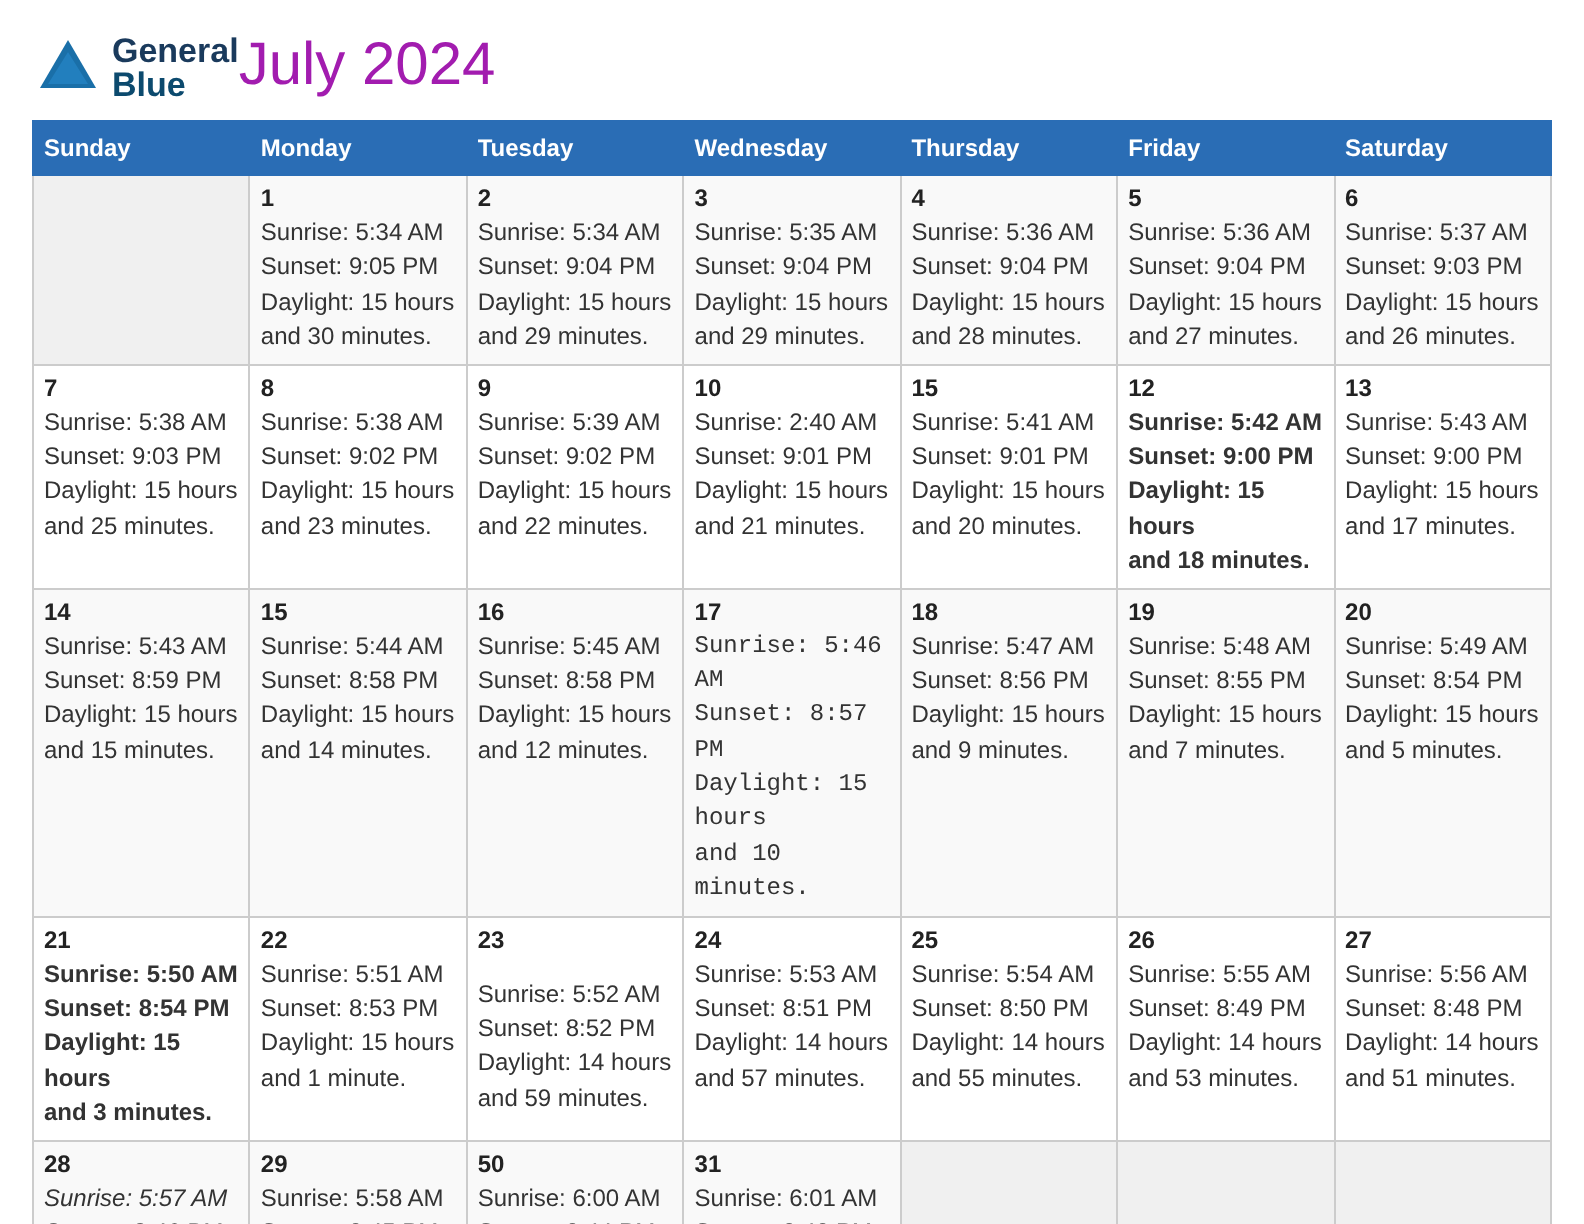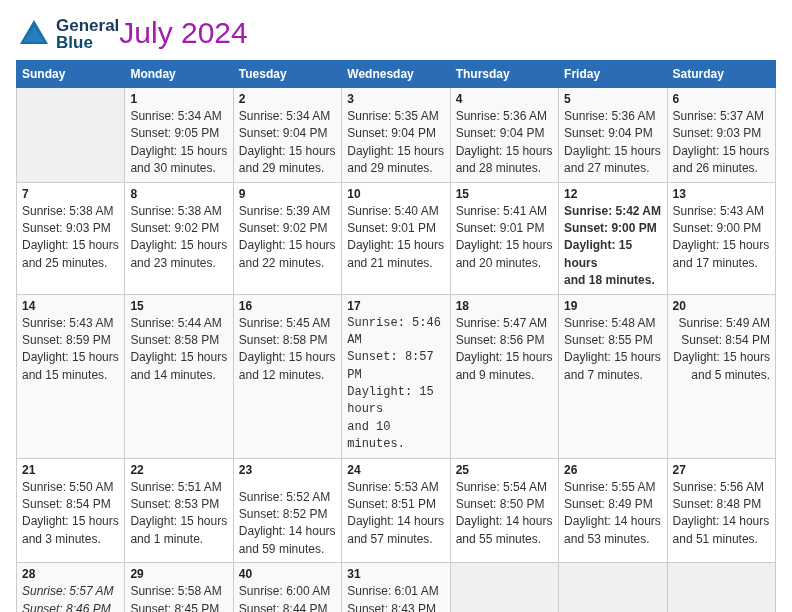--- a/index.html
+++ b/index.html
@@ -187,21 +187,21 @@
         </td>
         <td>
           <span class="day-number">9</span>
           <div class="day-info" style="white-space: pre-line;">Sunrise: 5:39 AM
 Sunset: 9:02 PM
 Daylight: 15 hours
 and 22 minutes.</div>
         </td>
         <td>
           <span class="day-number">10</span>
-          <div class="day-info" style="white-space: pre-line;">Sunrise: 5:40 AM
+          <div class="day-info" style="white-space: pre-line;">Sunrise: 2:40 AM
 Sunset: 9:01 PM
 Daylight: 15 hours
 and 21 minutes.</div>
         </td>
         <td>
           <span class="day-number">15</span>
           <div class="day-info" style="white-space: pre-line;">Sunrise: 5:41 AM
 Sunset: 9:01 PM
 Daylight: 15 hours
 and 20 minutes.</div>
@@ -259,30 +259,30 @@
         </td>
         <td>
           <span class="day-number">19</span>
           <div class="day-info" style="white-space: pre-line;">Sunrise: 5:48 AM
 Sunset: 8:55 PM
 Daylight: 15 hours
 and 7 minutes.</div>
         </td>
         <td>
           <span class="day-number">20</span>
-          <div class="day-info" style="white-space: pre-line; text-align: right;">Sunrise: 5:49 AM
+          <div class="day-info" style="white-space: pre-line;">Sunrise: 5:49 AM
 Sunset: 8:54 PM
 Daylight: 15 hours
 and 5 minutes.</div>
         </td>
       </tr>
       <tr>
         <td>
           <span class="day-number">21</span>
-          <div class="day-info" style="white-space: pre-line;">Sunrise: 5:50 AM
+          <div class="day-info" style="white-space: pre-line; font-weight: bold;">Sunrise: 5:50 AM
 Sunset: 8:54 PM
 Daylight: 15 hours
 and 3 minutes.</div>
         </td>
         <td>
           <span class="day-number">22</span>
           <div class="day-info" style="white-space: pre-line;">Sunrise: 5:51 AM
 Sunset: 8:53 PM
 Daylight: 15 hours
 and 1 minute.</div>
@@ -332,21 +332,21 @@
 and 49 minutes.</div>
         </td>
         <td>
           <span class="day-number">29</span>
           <div class="day-info" style="white-space: pre-line;">Sunrise: 5:58 AM
 Sunset: 8:45 PM
 Daylight: 14 hours
 and 46 minutes.</div>
         </td>
         <td>
-          <span class="day-number">40</span>
+          <span class="day-number">50</span>
           <div class="day-info" style="white-space: pre-line;">Sunrise: 6:00 AM
 Sunset: 8:44 PM
 Daylight: 14 hours
 and 44 minutes.</div>
         </td>
         <td>
           <span class="day-number">31</span>
           <div class="day-info" style="white-space: pre-line;">Sunrise: 6:01 AM
 Sunset: 8:43 PM
 Daylight: 14 hours

